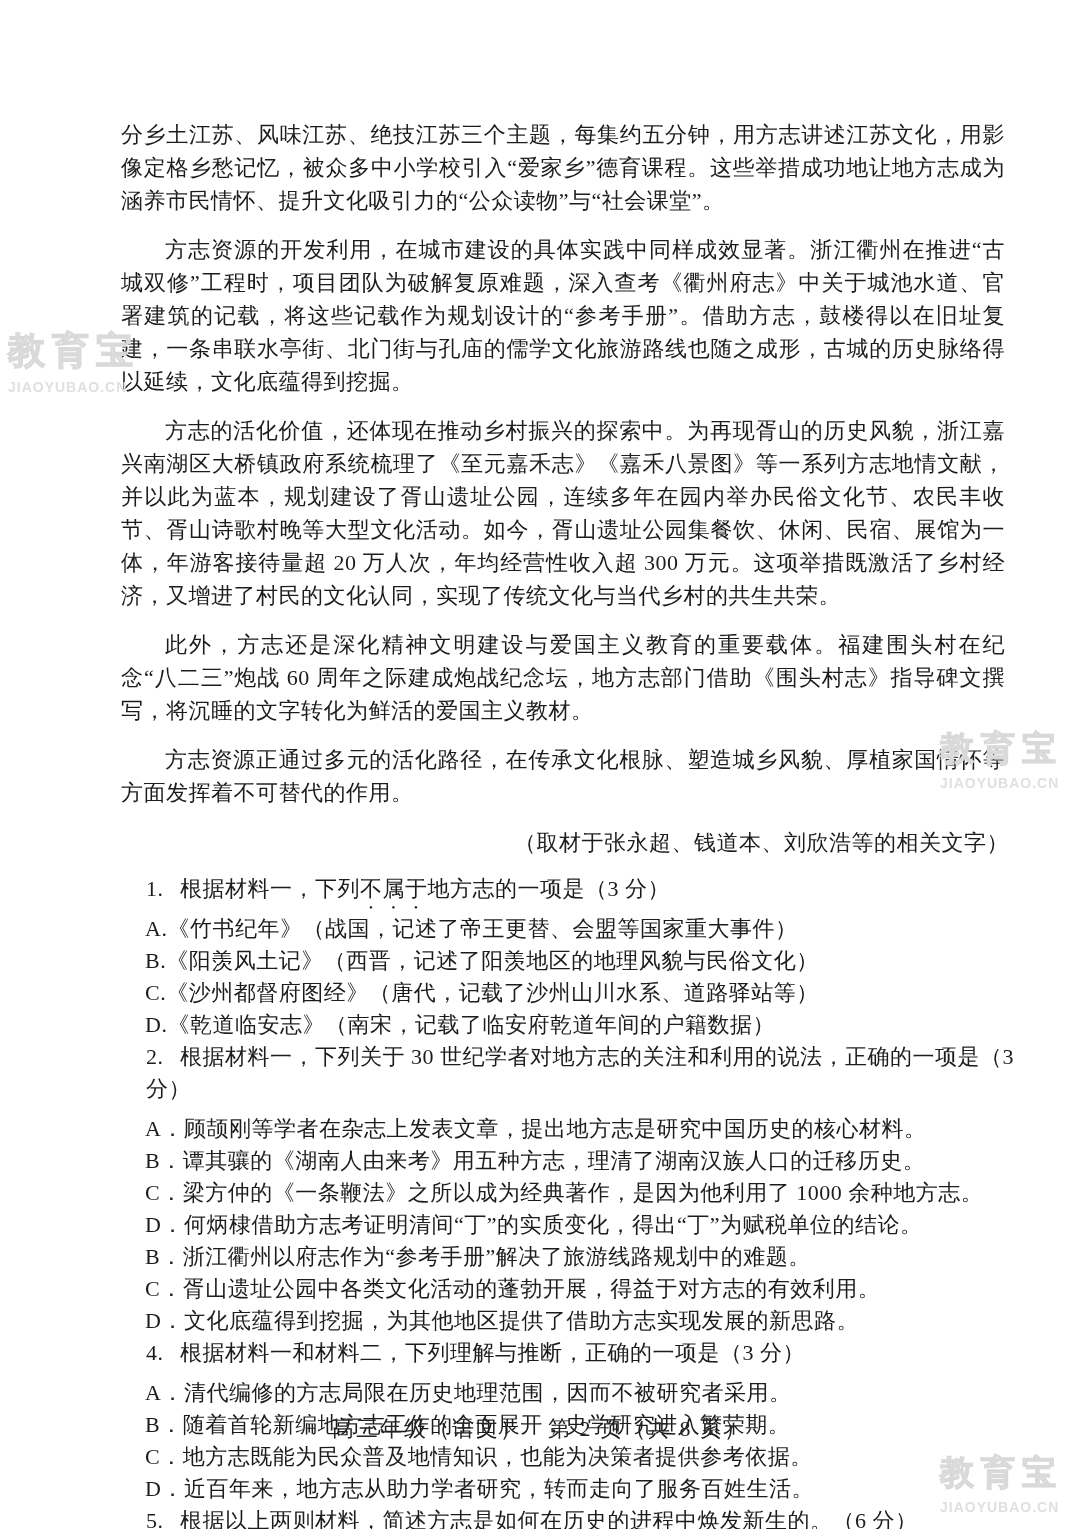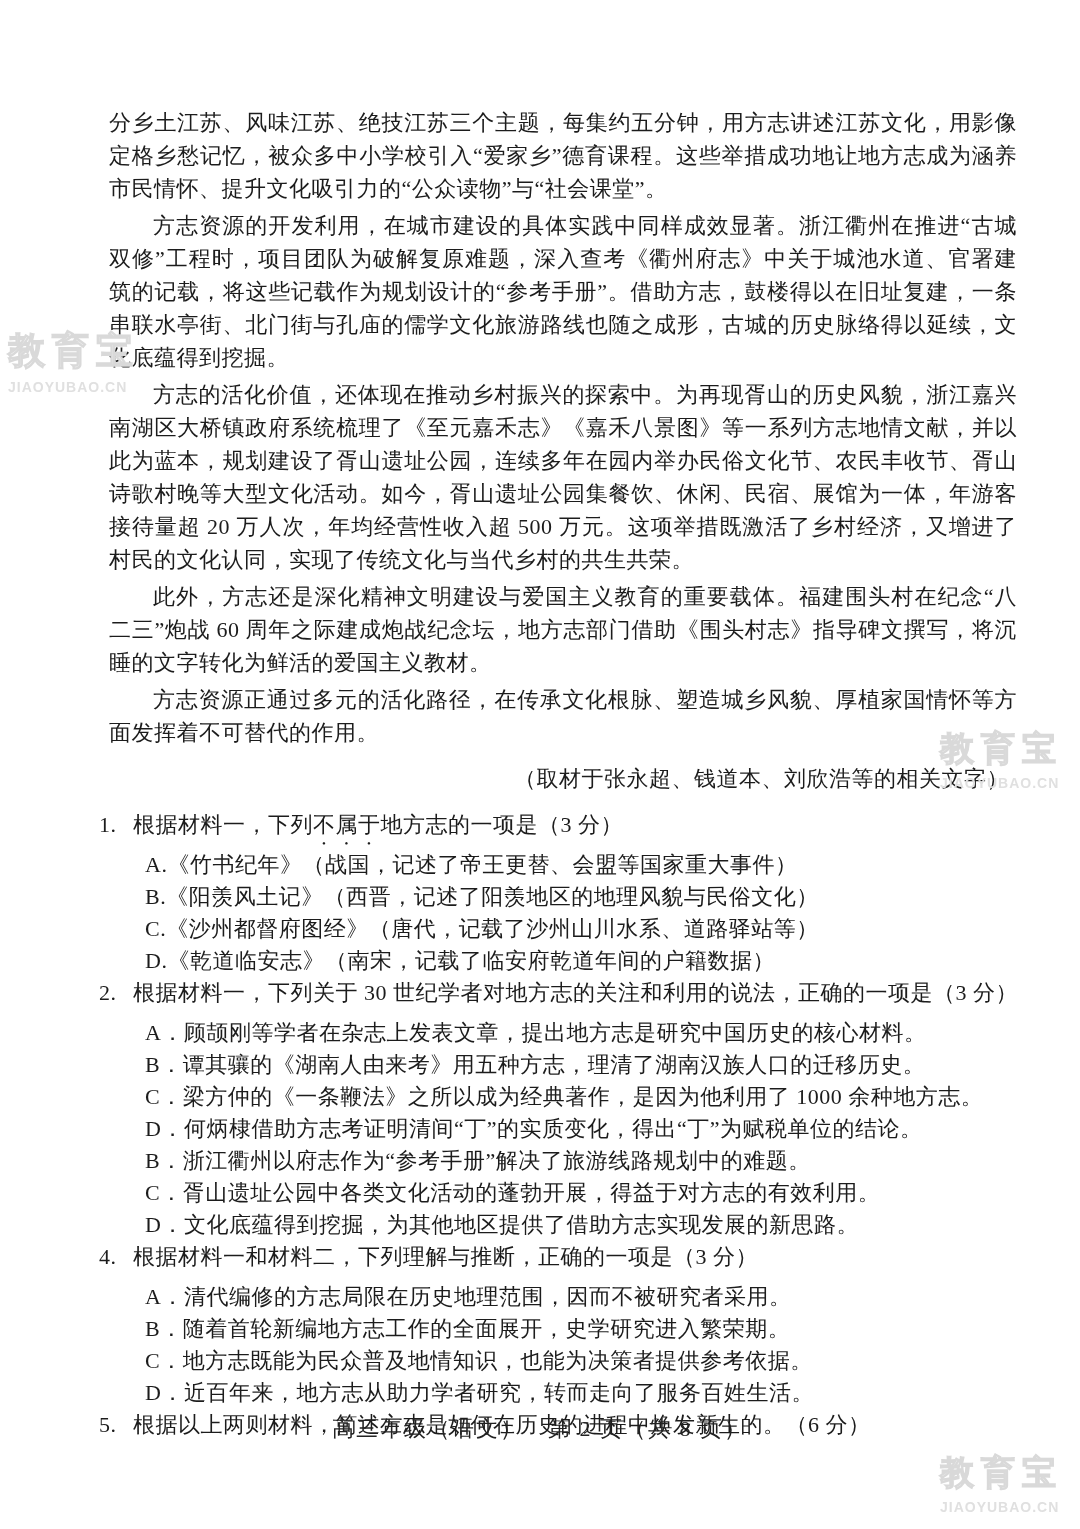--- a/index.html
+++ b/index.html
@@ -12,40 +12,41 @@
     font-family:"Liberation Serif","DejaVu Serif",serif;
     color:#1c1c1c;
   }
   .content {
     position:absolute;
     left:105px;
     top:102px;
     width:916px;
   }
   .para {
-    margin:4px;
+    margin:16px;
     font-size:22px;
     line-height:33px;
     text-align:justify;
     letter-spacing:0.5px;
   }
   .para.indent { text-indent:2em; }
   .attribution {
     margin:12px;
     font-size:22px;
     line-height:36px;
     text-align:right;
     letter-spacing:0.5px;
   }
   .questions { margin-top:4px; margin-left:-6px; }
   .question { margin:0; }
   .q-stem {
     font-size:22px;
     line-height:32px;
     letter-spacing:0.5px;
+    margin-left:47px;
   }
   .q-num { display:inline-block; min-width:34px; }
   .q-option {
     font-size:22px;
     line-height:32px;
     padding-left:46px;
     letter-spacing:0.5px;
   }
   .emph {
     -webkit-text-emphasis:filled dot;
@@ -94,21 +95,21 @@
 </head>
 <body>
 
 <div class="page">
 
   <div class="content">
 
     <section>
       <p class="para">分乡土江苏、风味江苏、绝技江苏三个主题，每集约五分钟，用方志讲述江苏文化，用影像定格乡愁记忆，被众多中小学校引入“爱家乡”德育课程。这些举措成功地让地方志成为涵养市民情怀、提升文化吸引力的“公众读物”与“社会课堂”。</p>
       <p class="para indent">方志资源的开发利用，在城市建设的具体实践中同样成效显著。浙江衢州在推进“古城双修”工程时，项目团队为破解复原难题，深入查考《衢州府志》中关于城池水道、官署建筑的记载，将这些记载作为规划设计的“参考手册”。借助方志，鼓楼得以在旧址复建，一条串联水亭街、北门街与孔庙的儒学文化旅游路线也随之成形，古城的历史脉络得以延续，文化底蕴得到挖掘。</p>
-      <p class="para indent">方志的活化价值，还体现在推动乡村振兴的探索中。为再现胥山的历史风貌，浙江嘉兴南湖区大桥镇政府系统梳理了《至元嘉禾志》《嘉禾八景图》等一系列方志地情文献，并以此为蓝本，规划建设了胥山遗址公园，连续多年在园内举办民俗文化节、农民丰收节、胥山诗歌村晚等大型文化活动。如今，胥山遗址公园集餐饮、休闲、民宿、展馆为一体，年游客接待量超 20 万人次，年均经营性收入超 500 万元。这项举措既激活了乡村经济，又增进了村民的文化认同，实现了传统文化与当代乡村的共生共荣。</p>
+      <p class="para indent">方志的活化价值，还体现在推动乡村振兴的探索中。为再现胥山的历史风貌，浙江嘉兴南湖区大桥镇政府系统梳理了《至元嘉禾志》《嘉禾八景图》等一系列方志地情文献，并以此为蓝本，规划建设了胥山遗址公园，连续多年在园内举办民俗文化节、农民丰收节、胥山诗歌村晚等大型文化活动。如今，胥山遗址公园集餐饮、休闲、民宿、展馆为一体，年游客接待量超 20 万人次，年均经营性收入超 300 万元。这项举措既激活了乡村经济，又增进了村民的文化认同，实现了传统文化与当代乡村的共生共荣。</p>
       <p class="para indent">此外，方志还是深化精神文明建设与爱国主义教育的重要载体。福建围头村在纪念“八二三”炮战 60 周年之际建成炮战纪念坛，地方志部门借助《围头村志》指导碑文撰写，将沉睡的文字转化为鲜活的爱国主义教材。</p>
       <p class="para indent">方志资源正通过多元的活化路径，在传承文化根脉、塑造城乡风貌、厚植家国情怀等方面发挥着不可替代的作用。</p>
       <p class="attribution">（取材于张永超、钱道本、刘欣浩等的相关文字）</p>
     </section>
 
     <section class="questions">
 
       <div class="question">
         <div class="q-stem"><span class="q-num">1.</span><span>根据材料一，下列</span><span class="emph">不属于</span><span>地方志的一项是（3 分）</span></div>
         <div class="q-option">A.《竹书纪年》（战国，记述了帝王更替、会盟等国家重大事件）</div>

